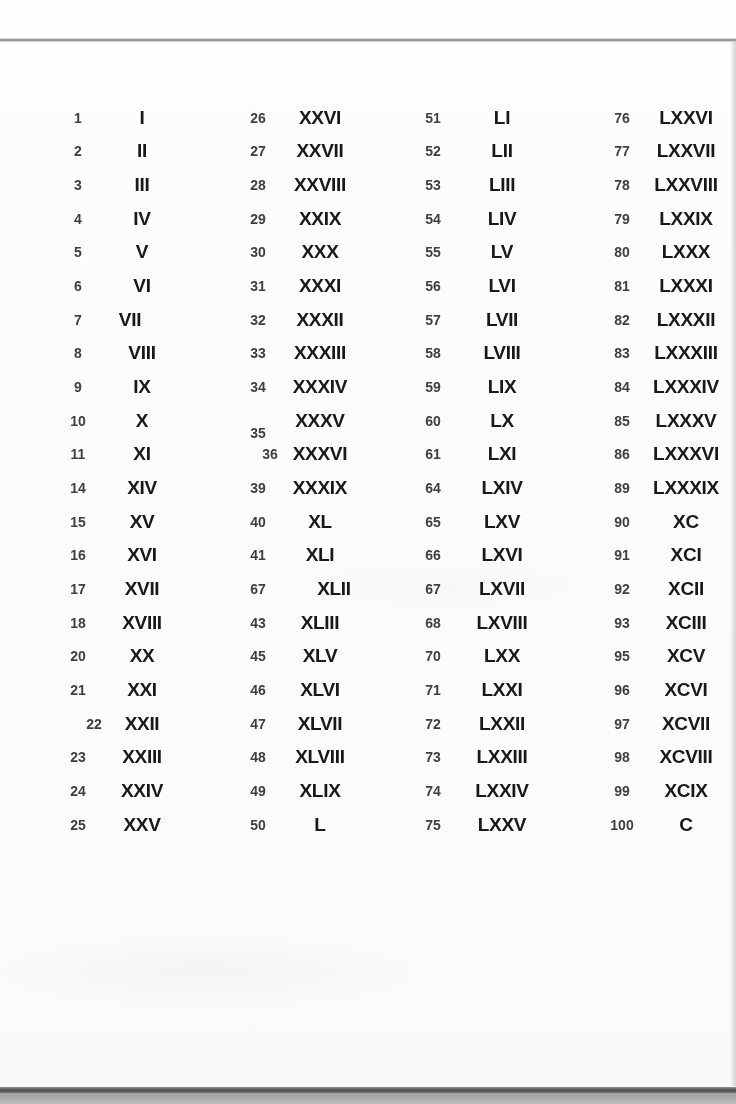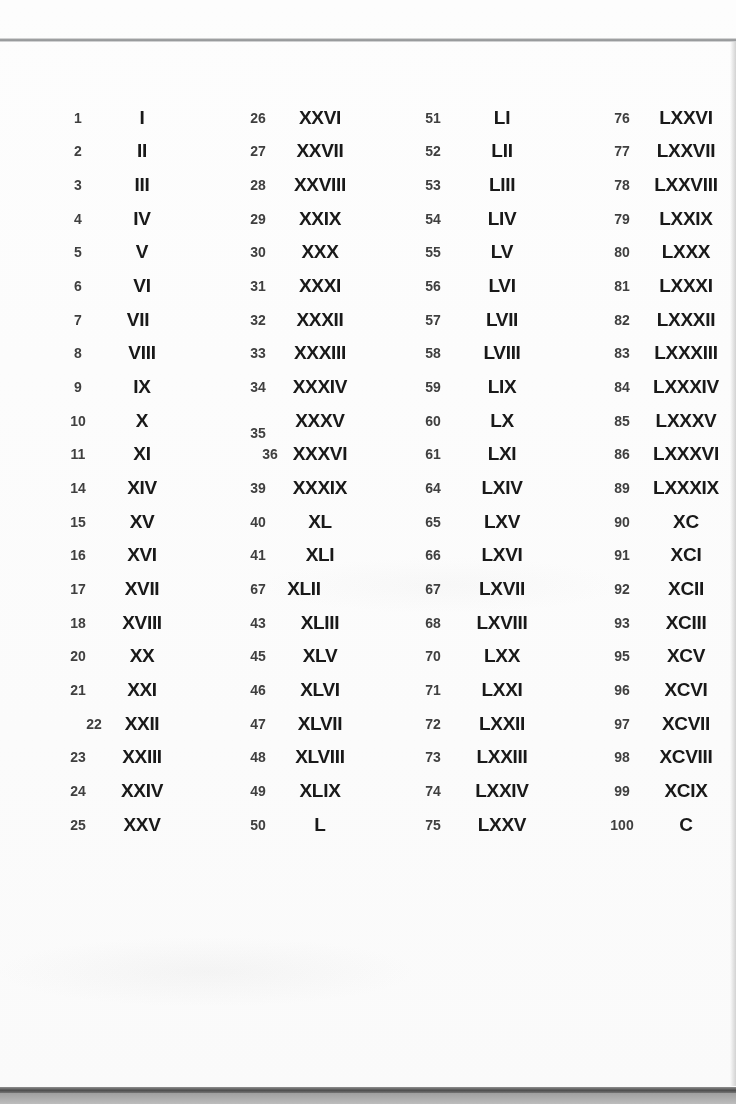--- a/index.html
+++ b/index.html
@@ -142,21 +142,21 @@
         <span class="cell roman" style="left: 72px;">VI</span>
         <span class="cell num" style="left: 188px;">31</span>
         <span class="cell roman" style="left: 250px;">XXXI</span>
         <span class="cell num" style="left: 363px;">56</span>
         <span class="cell roman" style="left: 432px;">LVI</span>
         <span class="cell num" style="left: 552px;">81</span>
         <span class="cell roman" style="left: 616px;">LXXXI</span>
       </div>
       <div class="row">
         <span class="cell num" style="left: 8px;">7</span>
-        <span class="cell roman" style="left: 68px;">VII</span>
+        <span class="cell roman" style="left: 60px;">VII</span>
         <span class="cell num" style="left: 188px;">32</span>
         <span class="cell roman" style="left: 250px;">XXXII</span>
         <span class="cell num" style="left: 363px;">57</span>
         <span class="cell roman" style="left: 432px;">LVII</span>
         <span class="cell num" style="left: 552px;">82</span>
         <span class="cell roman" style="left: 616px;">LXXXII</span>
       </div>
       <div class="row">
         <span class="cell num" style="left: 8px;">8</span>
         <span class="cell roman" style="left: 72px;">VIII</span>
@@ -224,21 +224,21 @@
         <span class="cell roman" style="left: 250px;">XLI</span>
         <span class="cell num" style="left: 363px;">66</span>
         <span class="cell roman" style="left: 432px;">LXVI</span>
         <span class="cell num" style="left: 552px;">91</span>
         <span class="cell roman" style="left: 616px;">XCI</span>
       </div>
       <div class="row">
         <span class="cell num" style="left: 8px;">17</span>
         <span class="cell roman" style="left: 72px;">XVII</span>
         <span class="cell num" style="left: 188px;">67</span>
-        <span class="cell roman" style="left: 234px;">XLII</span>
+        <span class="cell roman" style="left: 264px;">XLII</span>
         <span class="cell num" style="left: 363px;">67</span>
         <span class="cell roman" style="left: 432px;">LXVII</span>
         <span class="cell num" style="left: 552px;">92</span>
         <span class="cell roman" style="left: 616px;">XCII</span>
       </div>
       <div class="row">
         <span class="cell num" style="left: 8px;">18</span>
         <span class="cell roman" style="left: 72px;">XVIII</span>
         <span class="cell num" style="left: 188px;">43</span>
         <span class="cell roman" style="left: 250px;">XLIII</span>

